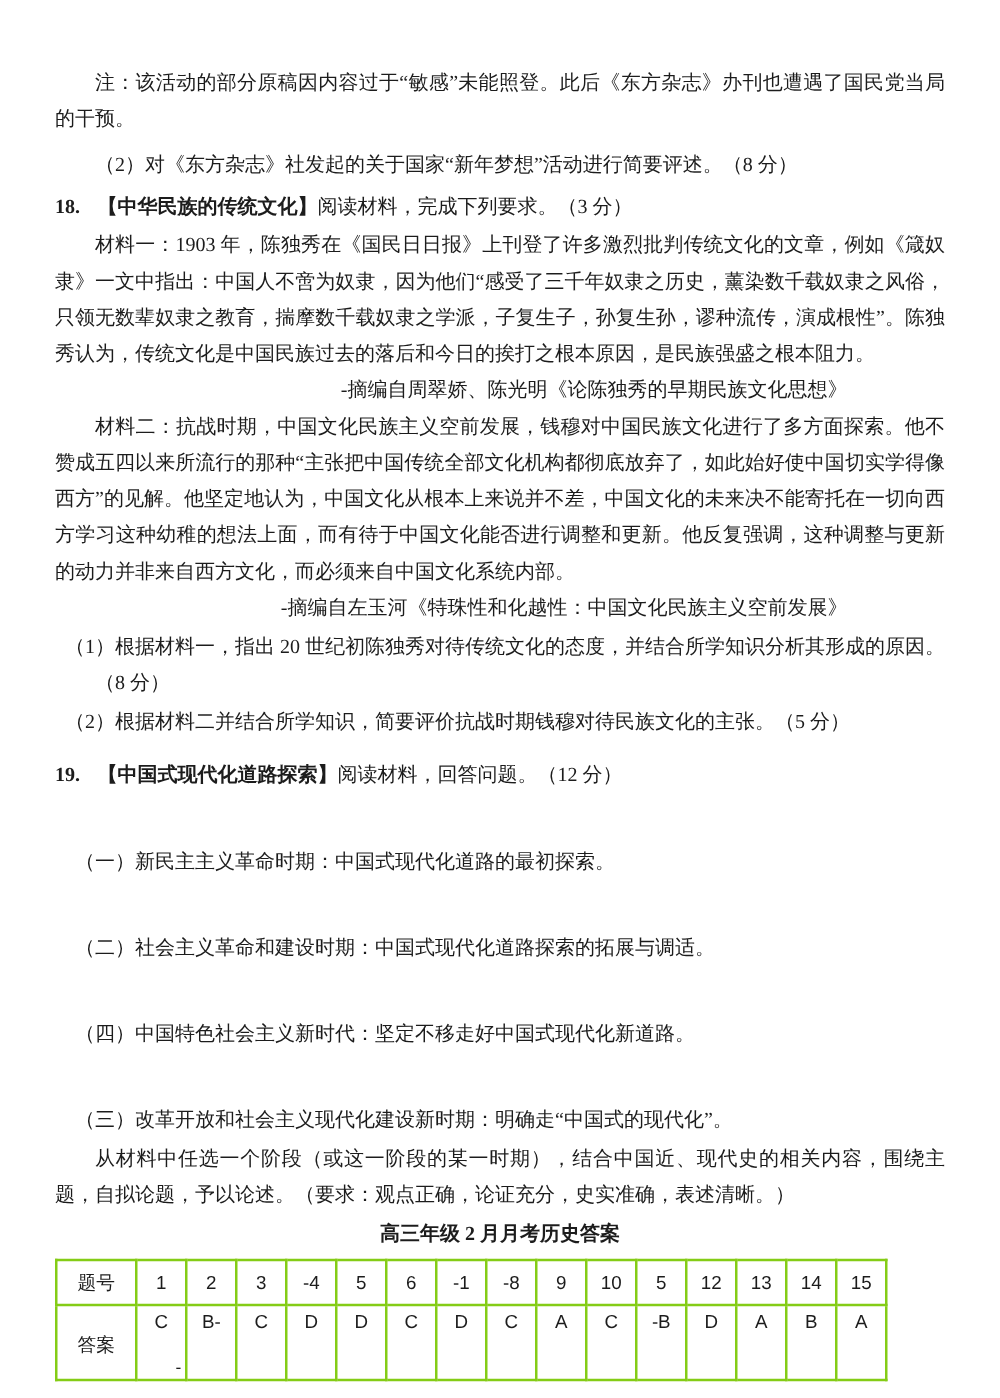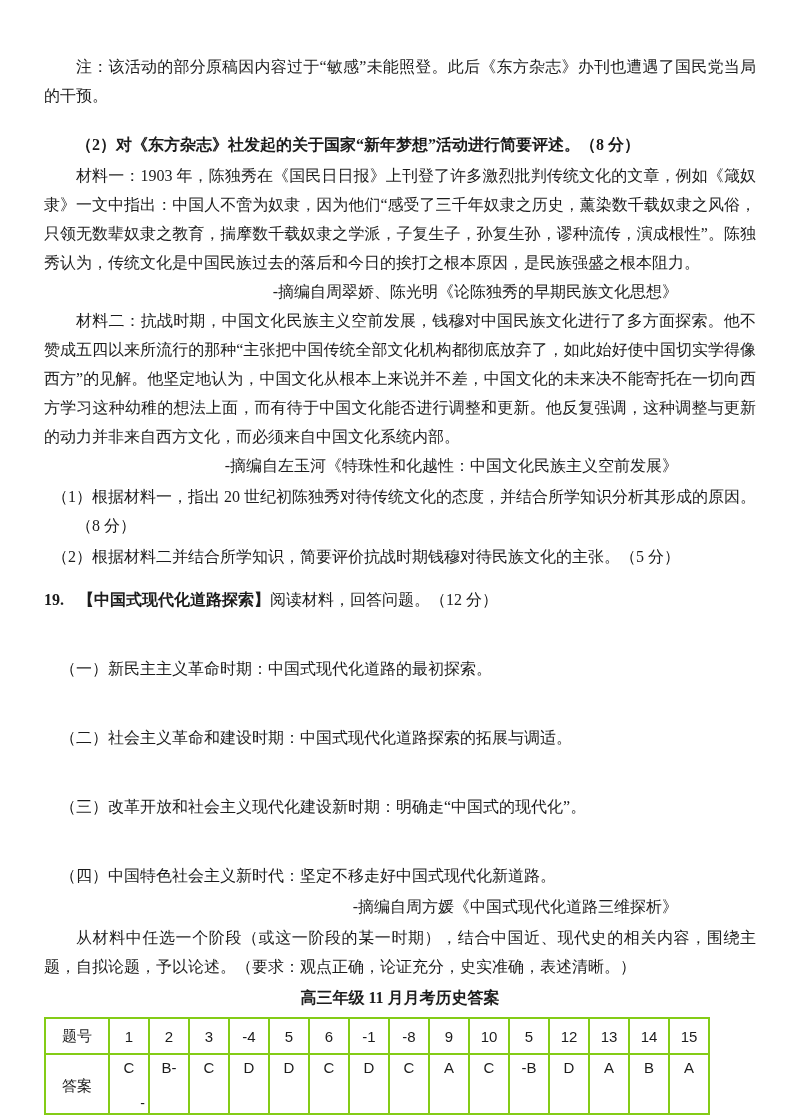--- a/index.html
+++ b/index.html
@@ -27,21 +27,21 @@
     text-align: justify;
   }
   .indent2 { text-indent: 2em; }
   .indent1 { text-indent: 1em; margin-top: 40px; }
   .indenthalf { text-indent: 0.5em; }
   .qhead { margin-top: 2px; }
   .qnum { font-weight: bold; margin-right: 14px; }
   .qtitle { font-weight: bold; }
   .mt2 { margin-top: 2px; }
   .mt4 { margin-top: 4px; }
-  .mt6 { margin-top: 20px; font-weight: bold; }
+  .mt6 { margin-top: 8px; }
   .mt14 { margin-top: 14px; }
   .source {
     text-align: right;
     padding-right: 78px;
     text-indent: 0;
   }
   .answer-title {
     text-align: center;
     font-weight: bold;
     margin-top: 2px;
@@ -84,47 +84,47 @@
 </style>
 </head>
 <body>
 
 <div class="page">
 
   <p class="indent2">注：该活动的部分原稿因内容过于“敏感”未能照登。此后《东方杂志》办刊也遭遇了国民党当局的干预。</p>
 
   <p class="indent2 mt6">（2）对《东方杂志》社发起的关于国家“新年梦想”活动进行简要评述。（8 分）</p>
 
+  <p class="qhead mt4"><span class="qnum">18.</span><span class="qtitle">【中华民族的传统文化】</span><span>阅读材料，完成下列要求。（3 分）</span></p>
 
   <p class="indent2 mt2">材料一：1903 年，陈独秀在《国民日日报》上刊登了许多激烈批判传统文化的文章，例如《箴奴隶》一文中指出：中国人不啻为奴隶，因为他们“感受了三千年奴隶之历史，薰染数千载奴隶之风俗，只领无数辈奴隶之教育，揣摩数千载奴隶之学派，子复生子，孙复生孙，谬种流传，演成根性”。陈独秀认为，传统文化是中国民族过去的落后和今日的挨打之根本原因，是民族强盛之根本阻力。</p>
 
   <p class="source">-摘编自周翠娇、陈光明《论陈独秀的早期民族文化思想》</p>
 
   <p class="indent2">材料二：抗战时期，中国文化民族主义空前发展，钱穆对中国民族文化进行了多方面探索。他不赞成五四以来所流行的那种“主张把中国传统全部文化机构都彻底放弃了，如此始好使中国切实学得像西方”的见解。他坚定地认为，中国文化从根本上来说并不差，中国文化的未来决不能寄托在一切向西方学习这种幼稚的想法上面，而有待于中国文化能否进行调整和更新。他反复强调，这种调整与更新的动力并非来自西方文化，而必须来自中国文化系统内部。</p>
 
   <p class="source">-摘编自左玉河《特珠性和化越性：中国文化民族主义空前发展》</p>
 
   <p class="indenthalf mt2">（1）根据材料一，指出 20 世纪初陈独秀对待传统文化的态度，并结合所学知识分析其形成的原因。</p>
   <p class="indent2">（8 分）</p>
 
   <p class="indenthalf mt2">（2）根据材料二并结合所学知识，简要评价抗战时期钱穆对待民族文化的主张。（5 分）</p>
 
   <p class="qhead mt14"><span class="qnum">19.</span><span class="qtitle">【中国式现代化道路探索】</span><span>阅读材料，回答问题。（12 分）</span></p>
 
 
   <p class="indent1">（一）新民主主义革命时期：中国式现代化道路的最初探索。</p>
   <p class="indent1">（二）社会主义革命和建设时期：中国式现代化道路探索的拓展与调适。</p>
+  <p class="indent1">（四）中国特色社会主义新时代：坚定不移走好中国式现代化新道路。</p>
   <p class="indent1">（三）改革开放和社会主义现代化建设新时期：明确走“中国式的现代化”。</p>
-  <p class="indent1">（四）中国特色社会主义新时代：坚定不移走好中国式现代化新道路。</p>
 
-  <p class="source mt2">-摘编自周方媛《中国式现代化道路三维探析》</p>
 
   <p class="indent2 mt2">从材料中任选一个阶段（或这一阶段的某一时期），结合中国近、现代史的相关内容，围绕主题，自拟论题，予以论述。（要求：观点正确，论证充分，史实准确，表述清晰。）</p>
 
-  <p class="answer-title">高三年级 11 月月考历史答案</p>
+  <p class="answer-title">高三年级 2 月月考历史答案</p>
 
   <table class="key">
     <colgroup>
       <col class="label-col">
       <col class="num-col">
         <col class="num-col">
         <col class="num-col">
         <col class="num-col">
         <col class="num-col">
       <col class="num-col">

